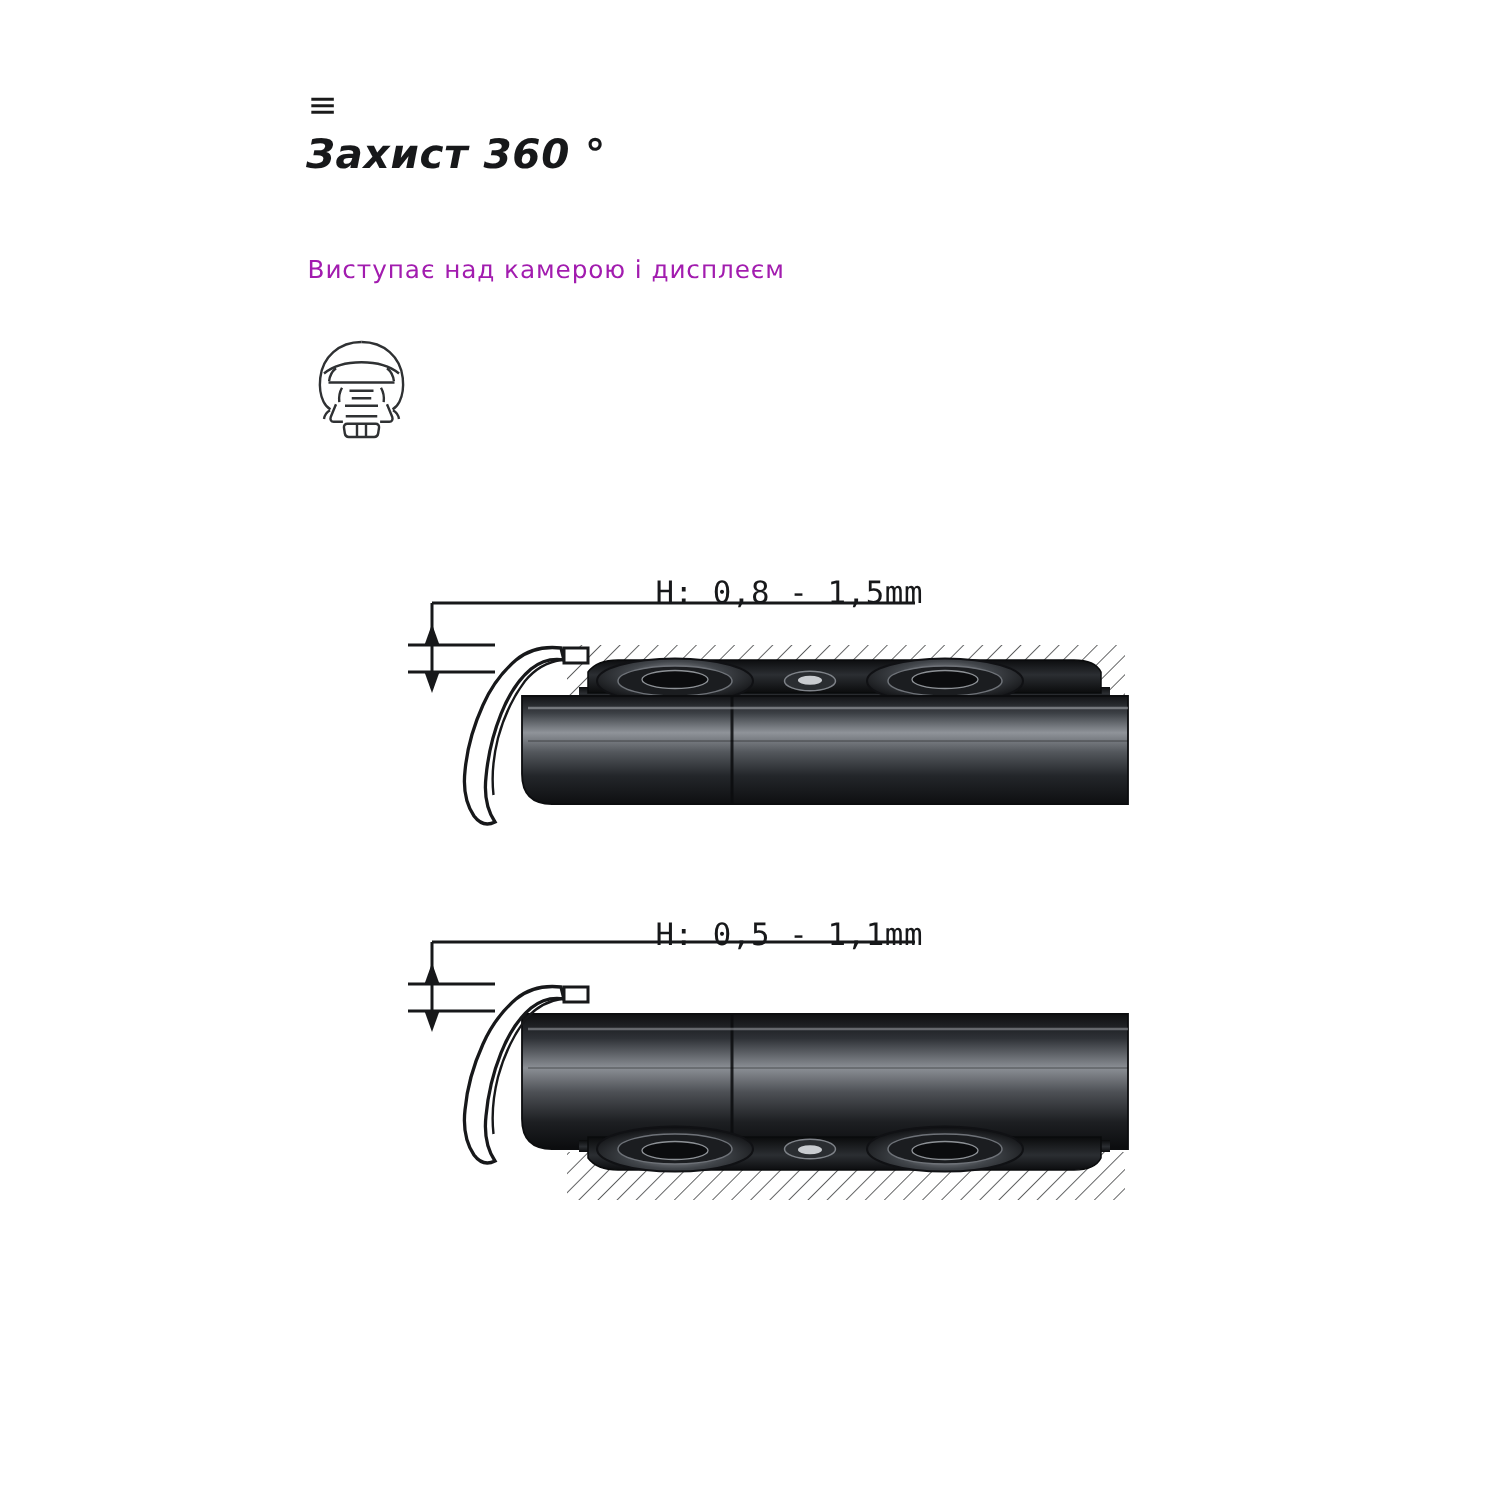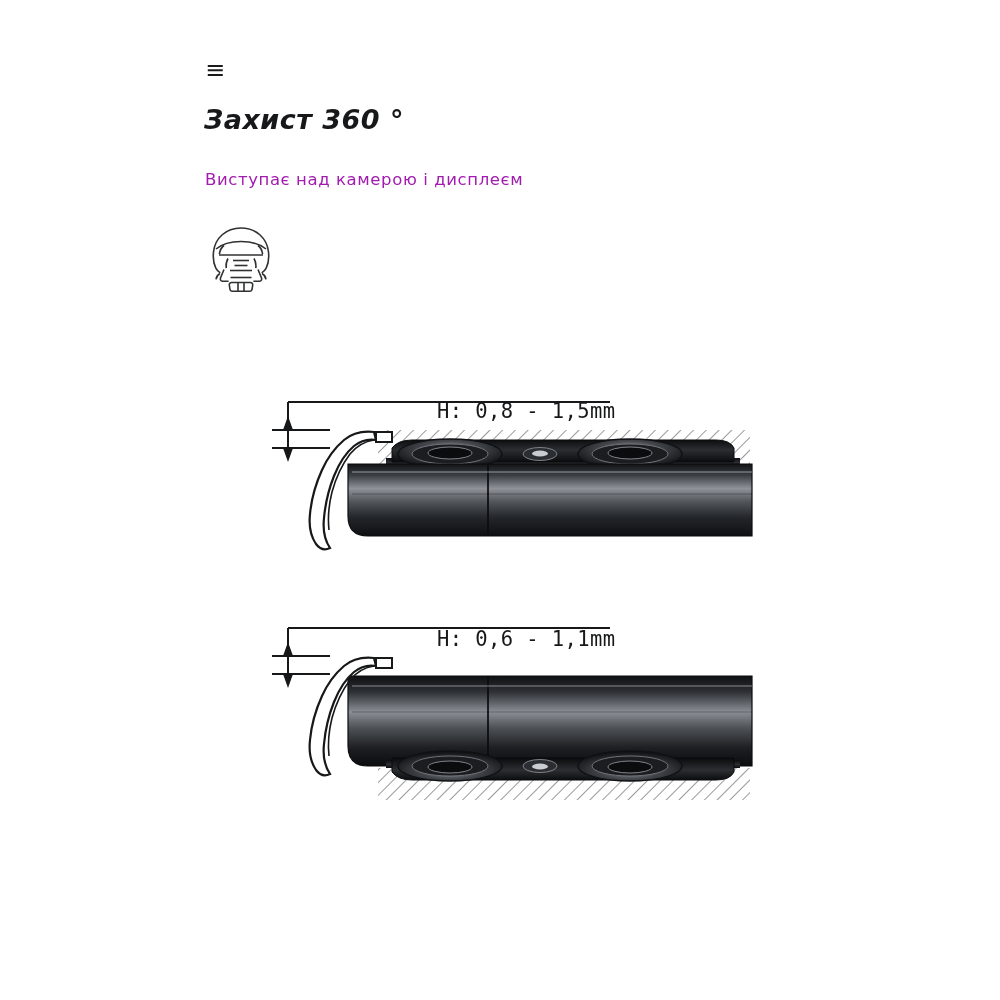--- a/index.html
+++ b/index.html
@@ -29,21 +29,21 @@
     line-height: 24px;
     color: #1a1a1a;
     letter-spacing: 0;
     cursor: pointer;
     user-select: none;
   }
 
   .title {
     position: absolute;
     left: 204px;
-    top: 104px;
+    top: 88px;
     font-family: "DejaVu Sans", sans-serif;
     font-size: 27px;
     font-weight: bold;
     font-style: italic;
     color: #17181a;
     letter-spacing: 0.5px;
     white-space: nowrap;
   }
 
   .subtitle {
@@ -75,21 +75,20 @@
   #diagram-top { top: 372px; height: 200px; }
   #diagram-bottom { top: 600px; height: 200px; }
 
   .dim-label {
     position: absolute;
     font-family: "DejaVu Sans Mono", monospace;
     font-size: 20.5px;
     color: #17181a;
     letter-spacing: 0.4px;
     white-space: nowrap;
-    margin-top: 16px;
   }
   #label-top { left: 437px; top: 383px; }
   #label-bottom { left: 437px; top: 611px; }
 
   svg { display: block; }
 </style>
 </head>
 <body>
 
 <div class="page">
@@ -198,21 +197,21 @@
 
       <g>
         <path d="M374 60 Q356 58 344 68 Q330 80 322 98 Q312 120 310 142 Q308 160 316 172 Q322 180 330 176
                  Q322 164 324 146 Q326 124 334 104 Q342 84 354 74 Q364 66 376 68 Z" fill="#ffffff" stroke="#17181a" stroke-width="2.2"></path>
         <path d="M374 68 Q360 70 350 82 Q338 98 332 120 Q327 140 329 158" fill="none" stroke="#17181a" stroke-width="1.6"></path>
         <path d="M376 60 L392 60 L392 70 L376 70 Z" fill="#ffffff" stroke="#17181a" stroke-width="2"></path>
       </g>
     </svg>
   </div>
 
-  <div class="dim-label" id="label-bottom">H: 0,6 - 1,1mm</div>
+  <div class="dim-label" id="label-bottom">H: 0,5 - 1,1mm</div>
 
   <div class="diagram" id="diagram-bottom">
     <svg viewBox="0 0 1000 200" width="1000" height="200">
       <defs>
         <pattern id="hatchB" width="9" height="9" patternUnits="userSpaceOnUse" patternTransform="rotate(45)">
           <line x1="0" y1="0" x2="0" y2="9" stroke="#3a3b3d" stroke-width="1.1"></line>
         </pattern>
         <linearGradient id="gradBotBody" x1="0" y1="0" x2="0" y2="1">
           <stop offset="0%" stop-color="#0f1012"></stop>
           <stop offset="18%" stop-color="#2e3136"></stop>

